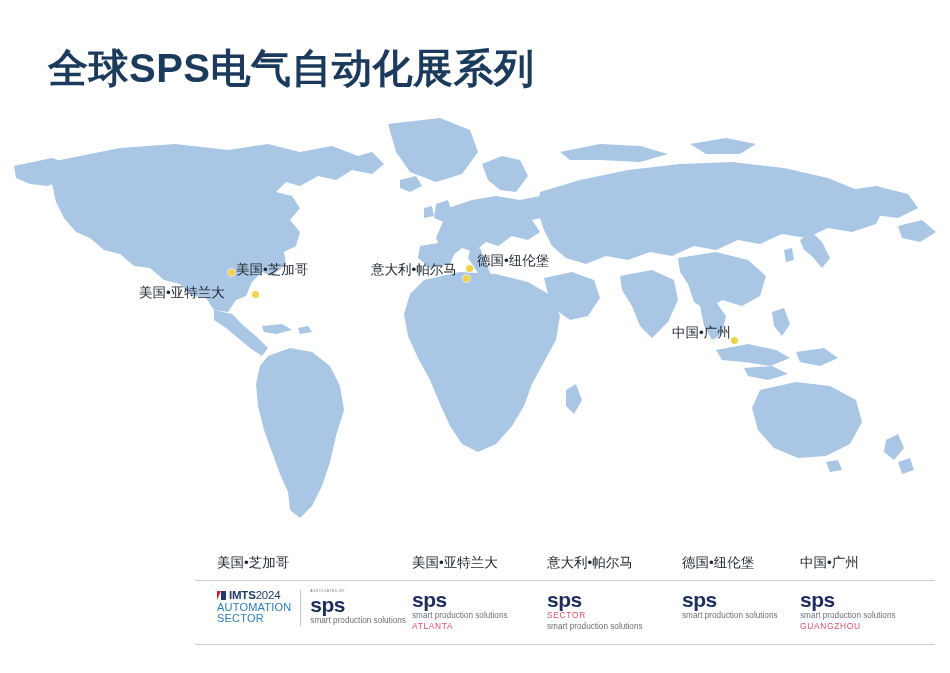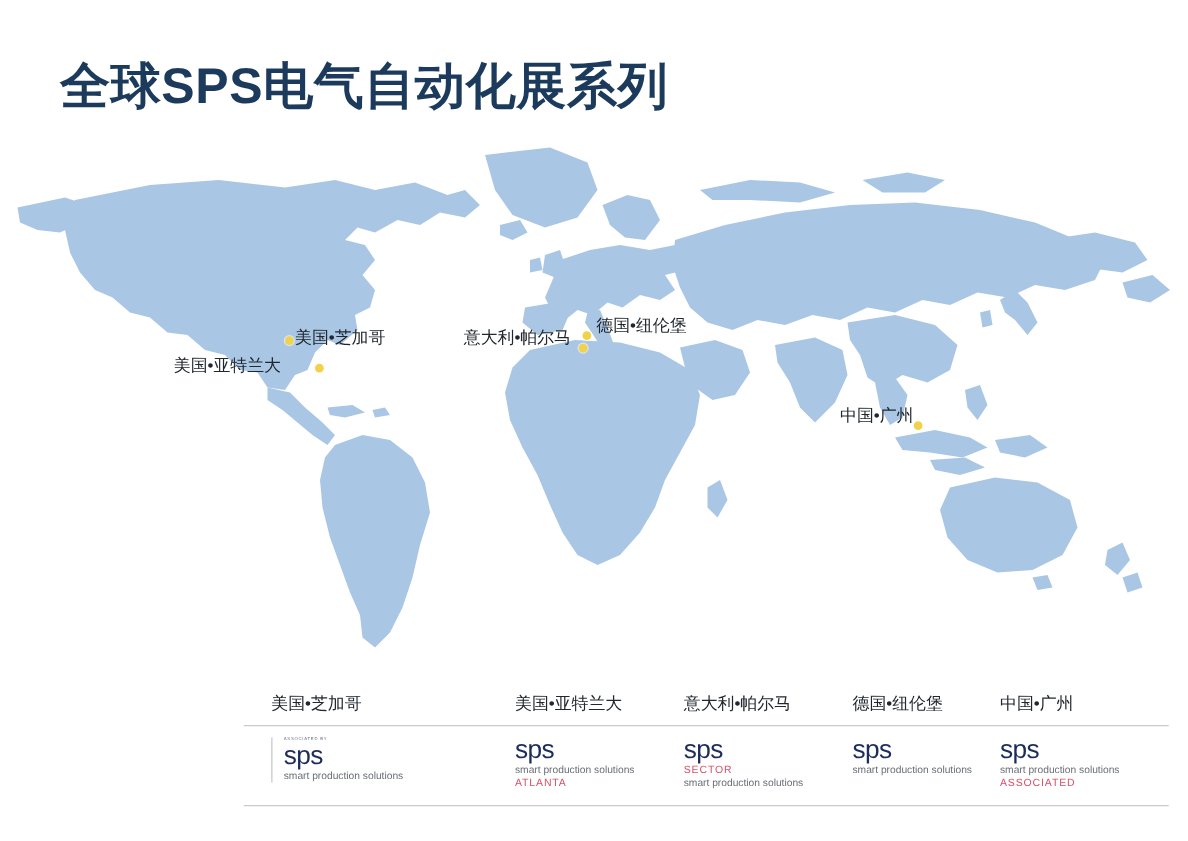--- a/index.html
+++ b/index.html
@@ -103,21 +103,21 @@
     font-size: 3.4px;
     letter-spacing: 0.6px;
     color: #6b7280;
     text-transform: uppercase;
     line-height: 1;
     margin-bottom: 2px;
     white-space: nowrap;
   }
   .sps-word {
     font-size: 21px;
-    font-weight: normal;
+    font-weight: bold;
     color: #1d2c5b;
     line-height: 0.95;
     letter-spacing: -0.5px;
   }
   .sps-tag {
     font-size: 8.2px;
     color: #6a6f76;
     line-height: 1.35;
     white-space: nowrap;
   }
@@ -297,20 +297,32 @@
 </div>
 
 <div id="bottom-table">
   <div class="rule" id="rule-top"></div>
   <div class="rule" id="rule-bottom"></div>
 
   <div class="col" style="left:22px;">
     <div class="col-head">美国•芝加哥</div>
     <div class="col-logo">
       <div class="imts-lockup">
+        <div class="imts-block">
+          <div class="imts-row1">
+            <span class="imts-mark">
+              <span class="m-a"></span>
+                <span class="m-b"></span>
+            </span>
+            <span class="imts-name">IMTS</span>
+            <span class="imts-year">2024</span>
+          </div>
+          <div class="imts-row2">AUTOMATION</div>
+          <div class="imts-row3">SECTOR</div>
+        </div>
         <div class="imts-div"></div>
         <div class="sps-wrap">
           <div class="sps-pre">ASSOCIATED BY</div>
           <div class="sps-word">sps</div>
           <div class="sps-tag">smart production solutions</div>
         </div>
       </div>
     </div>
   </div>
 
@@ -345,17 +357,17 @@
       </div>
     </div>
   </div>
 
   <div class="col" style="left:605px;">
     <div class="col-head">中国•广州</div>
     <div class="col-logo">
       <div class="sps-wrap">
         <div class="sps-word">sps</div>
         <div class="sps-tag">smart production solutions</div>
-        <div class="sps-city">ASSOCIATED</div>
+        <div class="sps-city">GUANGZHOU</div>
       </div>
     </div>
   </div>
 </div>
 
 </body></html>

